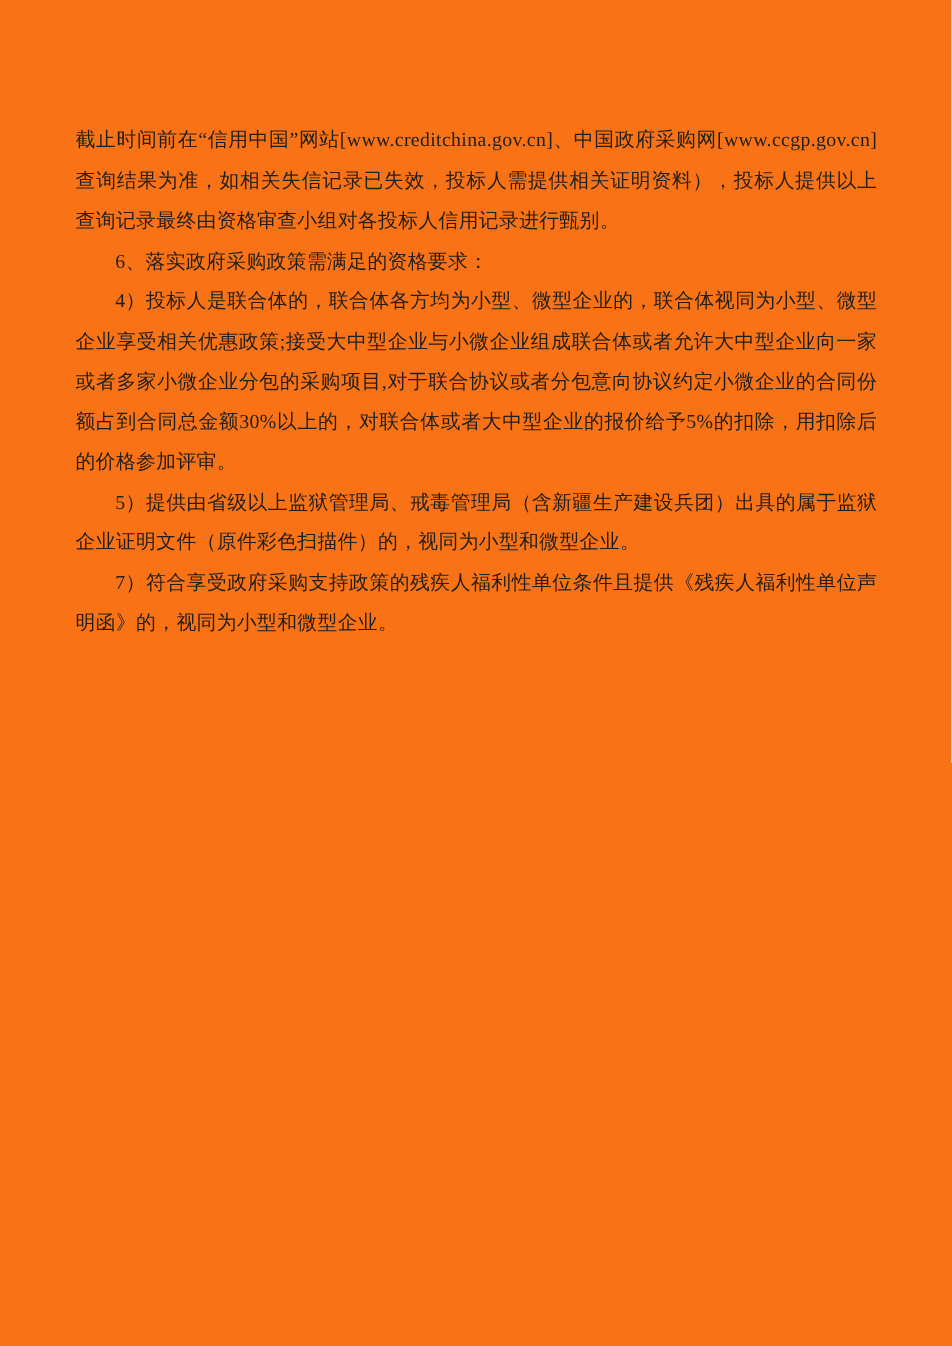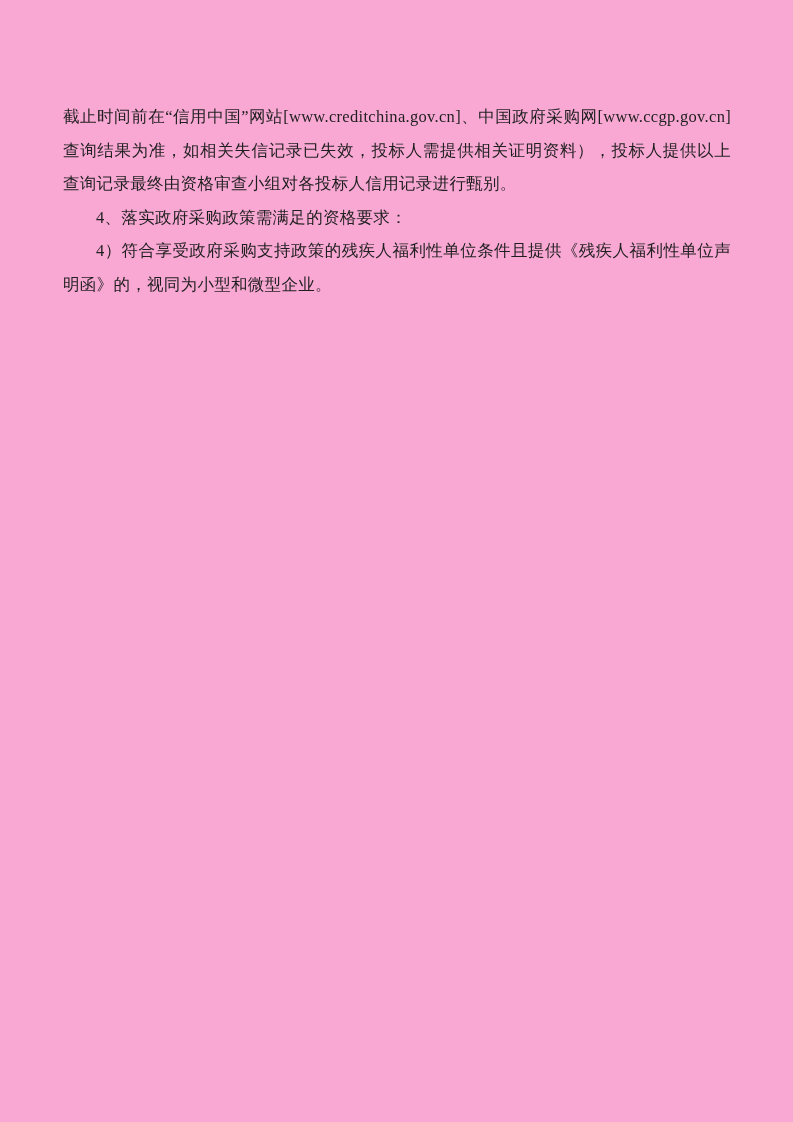--- a/index.html
+++ b/index.html
@@ -5,21 +5,21 @@
   html, body {
     margin: 0;
     padding: 0;
     background: #ffffff;
   }
   .page {
     position: relative;
     width: 793px;
     height: 1122px;
     margin: 0 auto;
-    background: #f9a8d4;
+    background: #f97316;
     overflow: hidden;
     box-sizing: border-box;
     font-family: "Liberation Serif", "DejaVu Serif", serif;
     color: #1f1f1f;
   }
   .doc-body {
     position: absolute;
     top: 100px;
     left: 63px;
     width: 668px;
@@ -36,16 +36,18 @@
   .para.indent {
     text-indent: 2em;
   }
 </style>
 </head>
 <body>
 
 <div class="page">
   <div class="doc-body" id="doc-body">
       <p class="para">截止时间前在“信用中国”网站[www.creditchina.gov.cn]、中国政府采购网[www.ccgp.gov.cn]查询结果为准，如相关失信记录已失效，投标人需提供相关证明资料），投标人提供以上查询记录最终由资格审查小组对各投标人信用记录进行甄别。</p>
-      <p class="para indent">4、落实政府采购政策需满足的资格要求：</p>
-      <p class="para indent">4）符合享受政府采购支持政策的残疾人福利性单位条件且提供《残疾人福利性单位声明函》的，视同为小型和微型企业。</p>
+      <p class="para indent">6、落实政府采购政策需满足的资格要求：</p>
+      <p class="para indent">4）投标人是联合体的，联合体各方均为小型、微型企业的，联合体视同为小型、微型企业享受相关优惠政策;接受大中型企业与小微企业组成联合体或者允许大中型企业向一家或者多家小微企业分包的采购项目,对于联合协议或者分包意向协议约定小微企业的合同份额占到合同总金额30%以上的，对联合体或者大中型企业的报价给予5%的扣除，用扣除后的价格参加评审。</p>
+      <p class="para indent">5）提供由省级以上监狱管理局、戒毒管理局（含新疆生产建设兵团）出具的属于监狱企业证明文件（原件彩色扫描件）的，视同为小型和微型企业。</p>
+      <p class="para indent">7）符合享受政府采购支持政策的残疾人福利性单位条件且提供《残疾人福利性单位声明函》的，视同为小型和微型企业。</p>
     </div>
 </div>
 
 </body></html>

